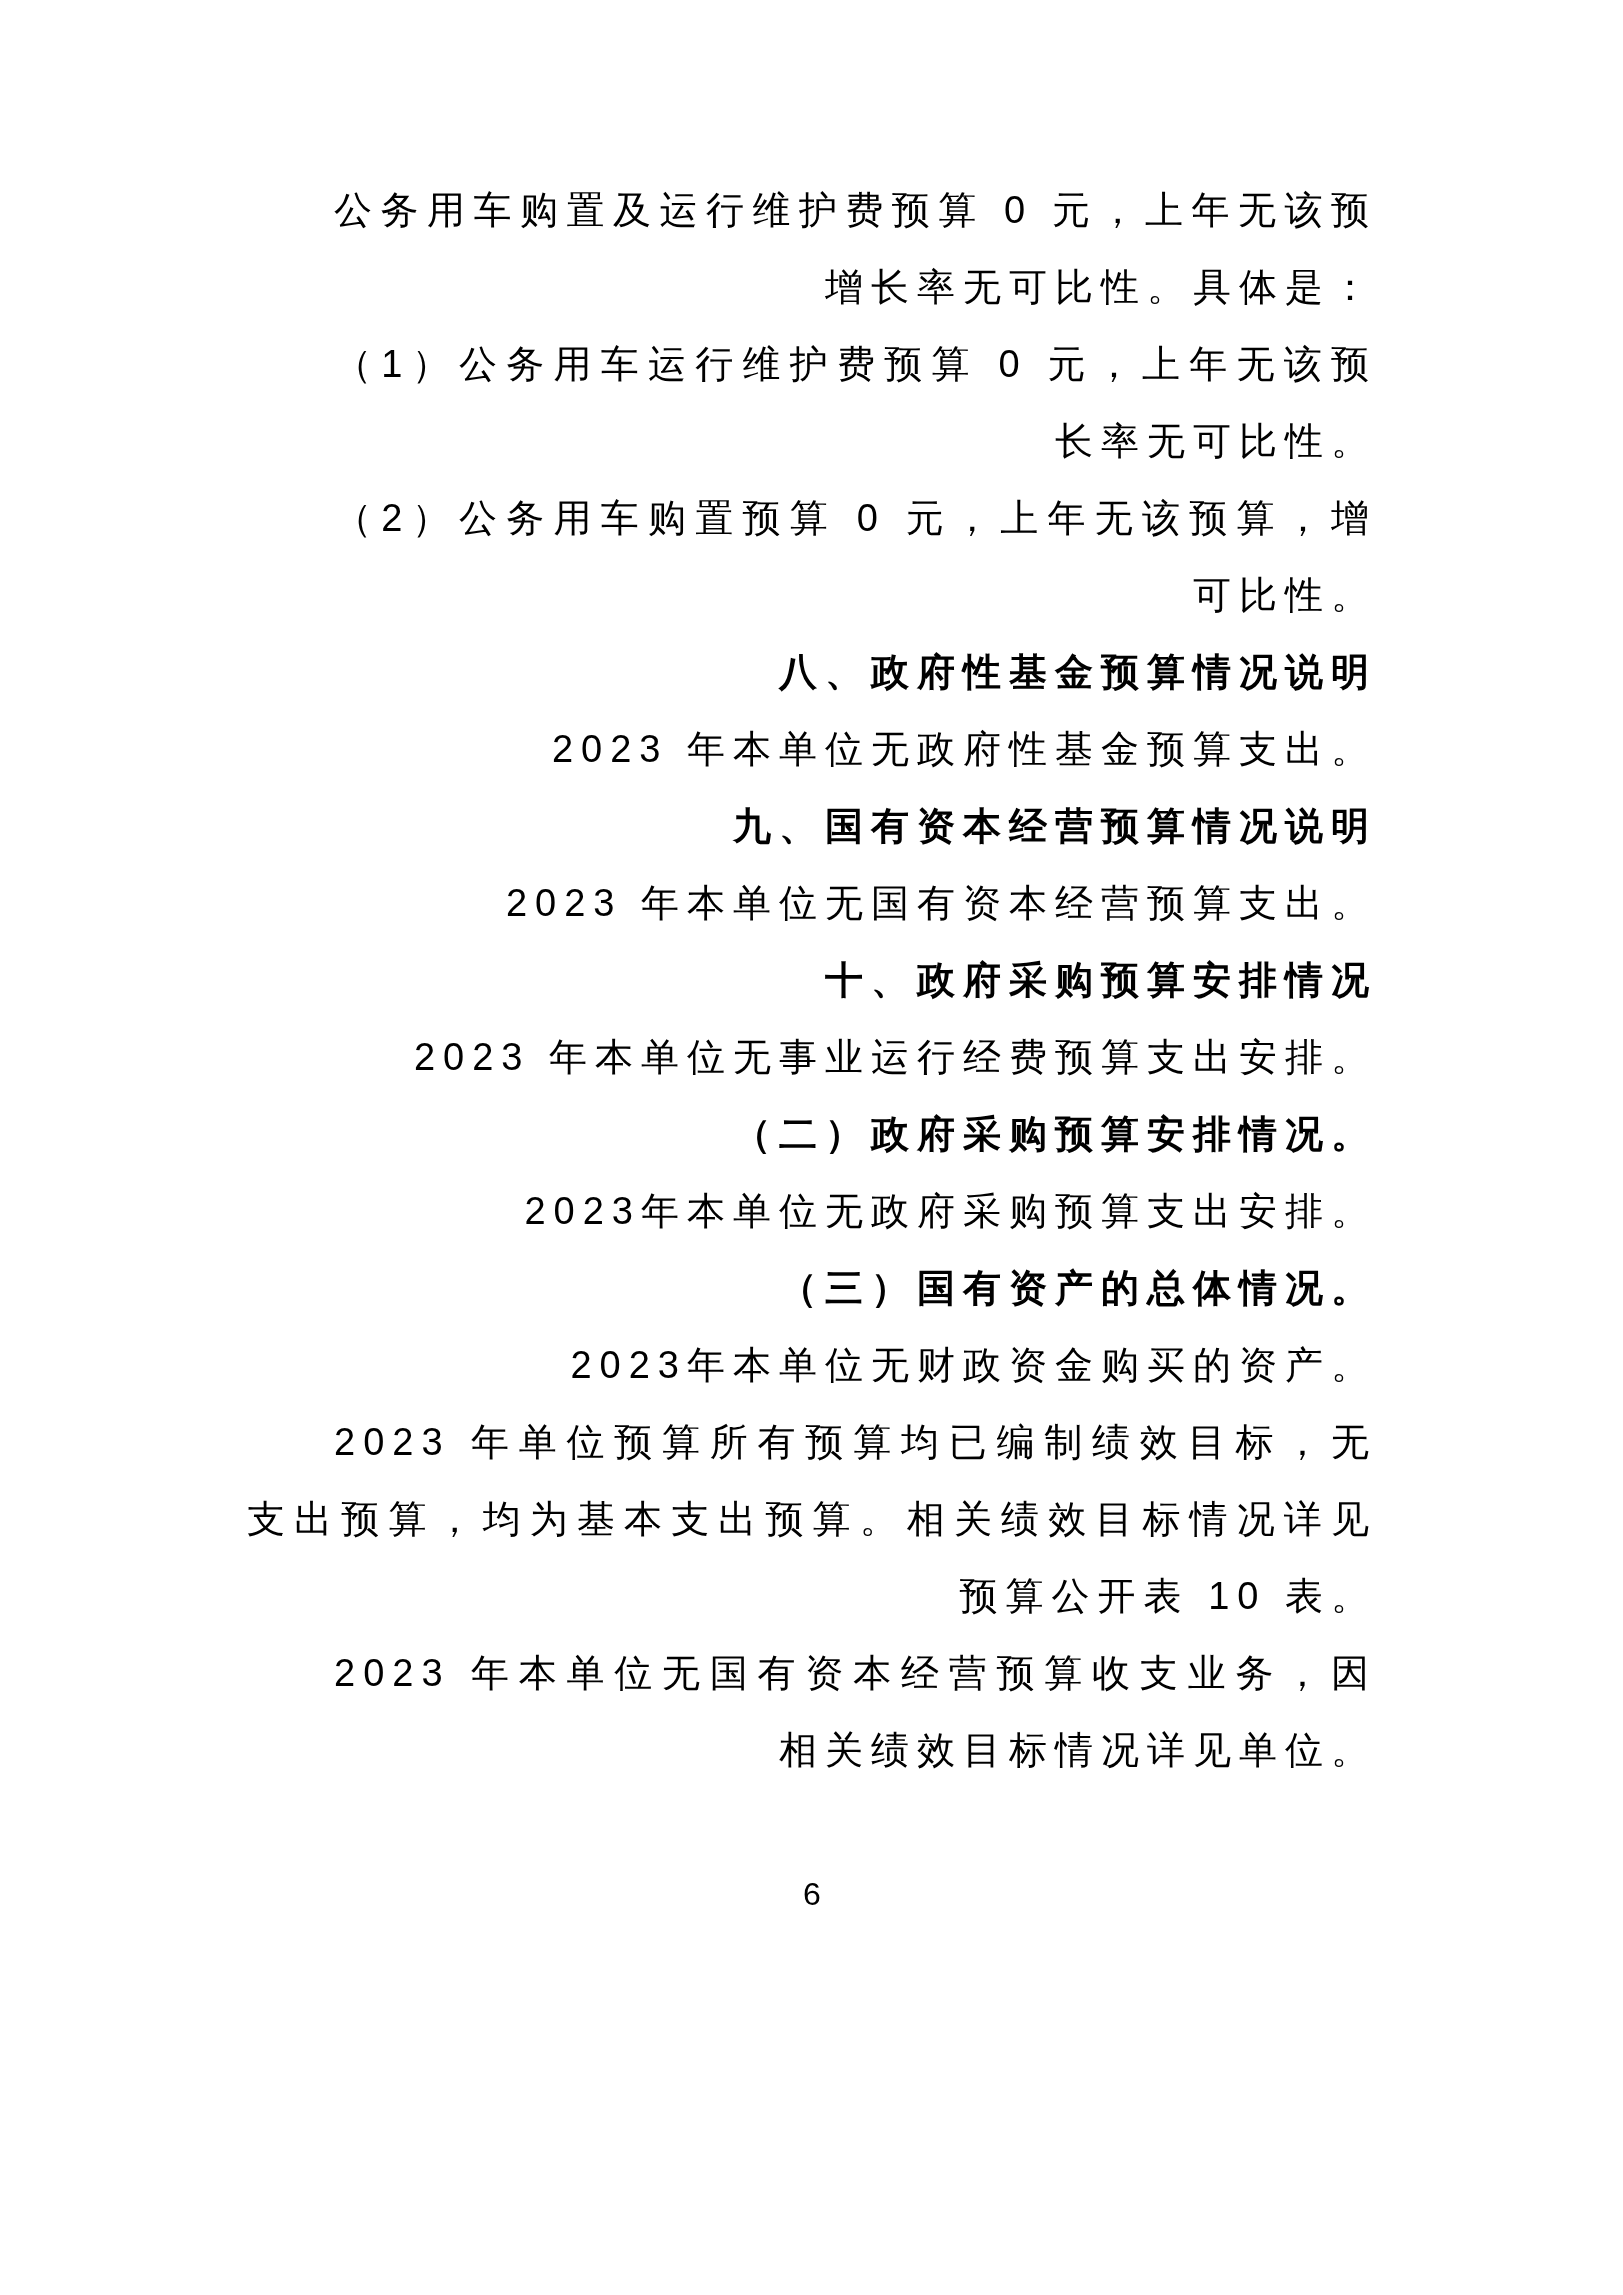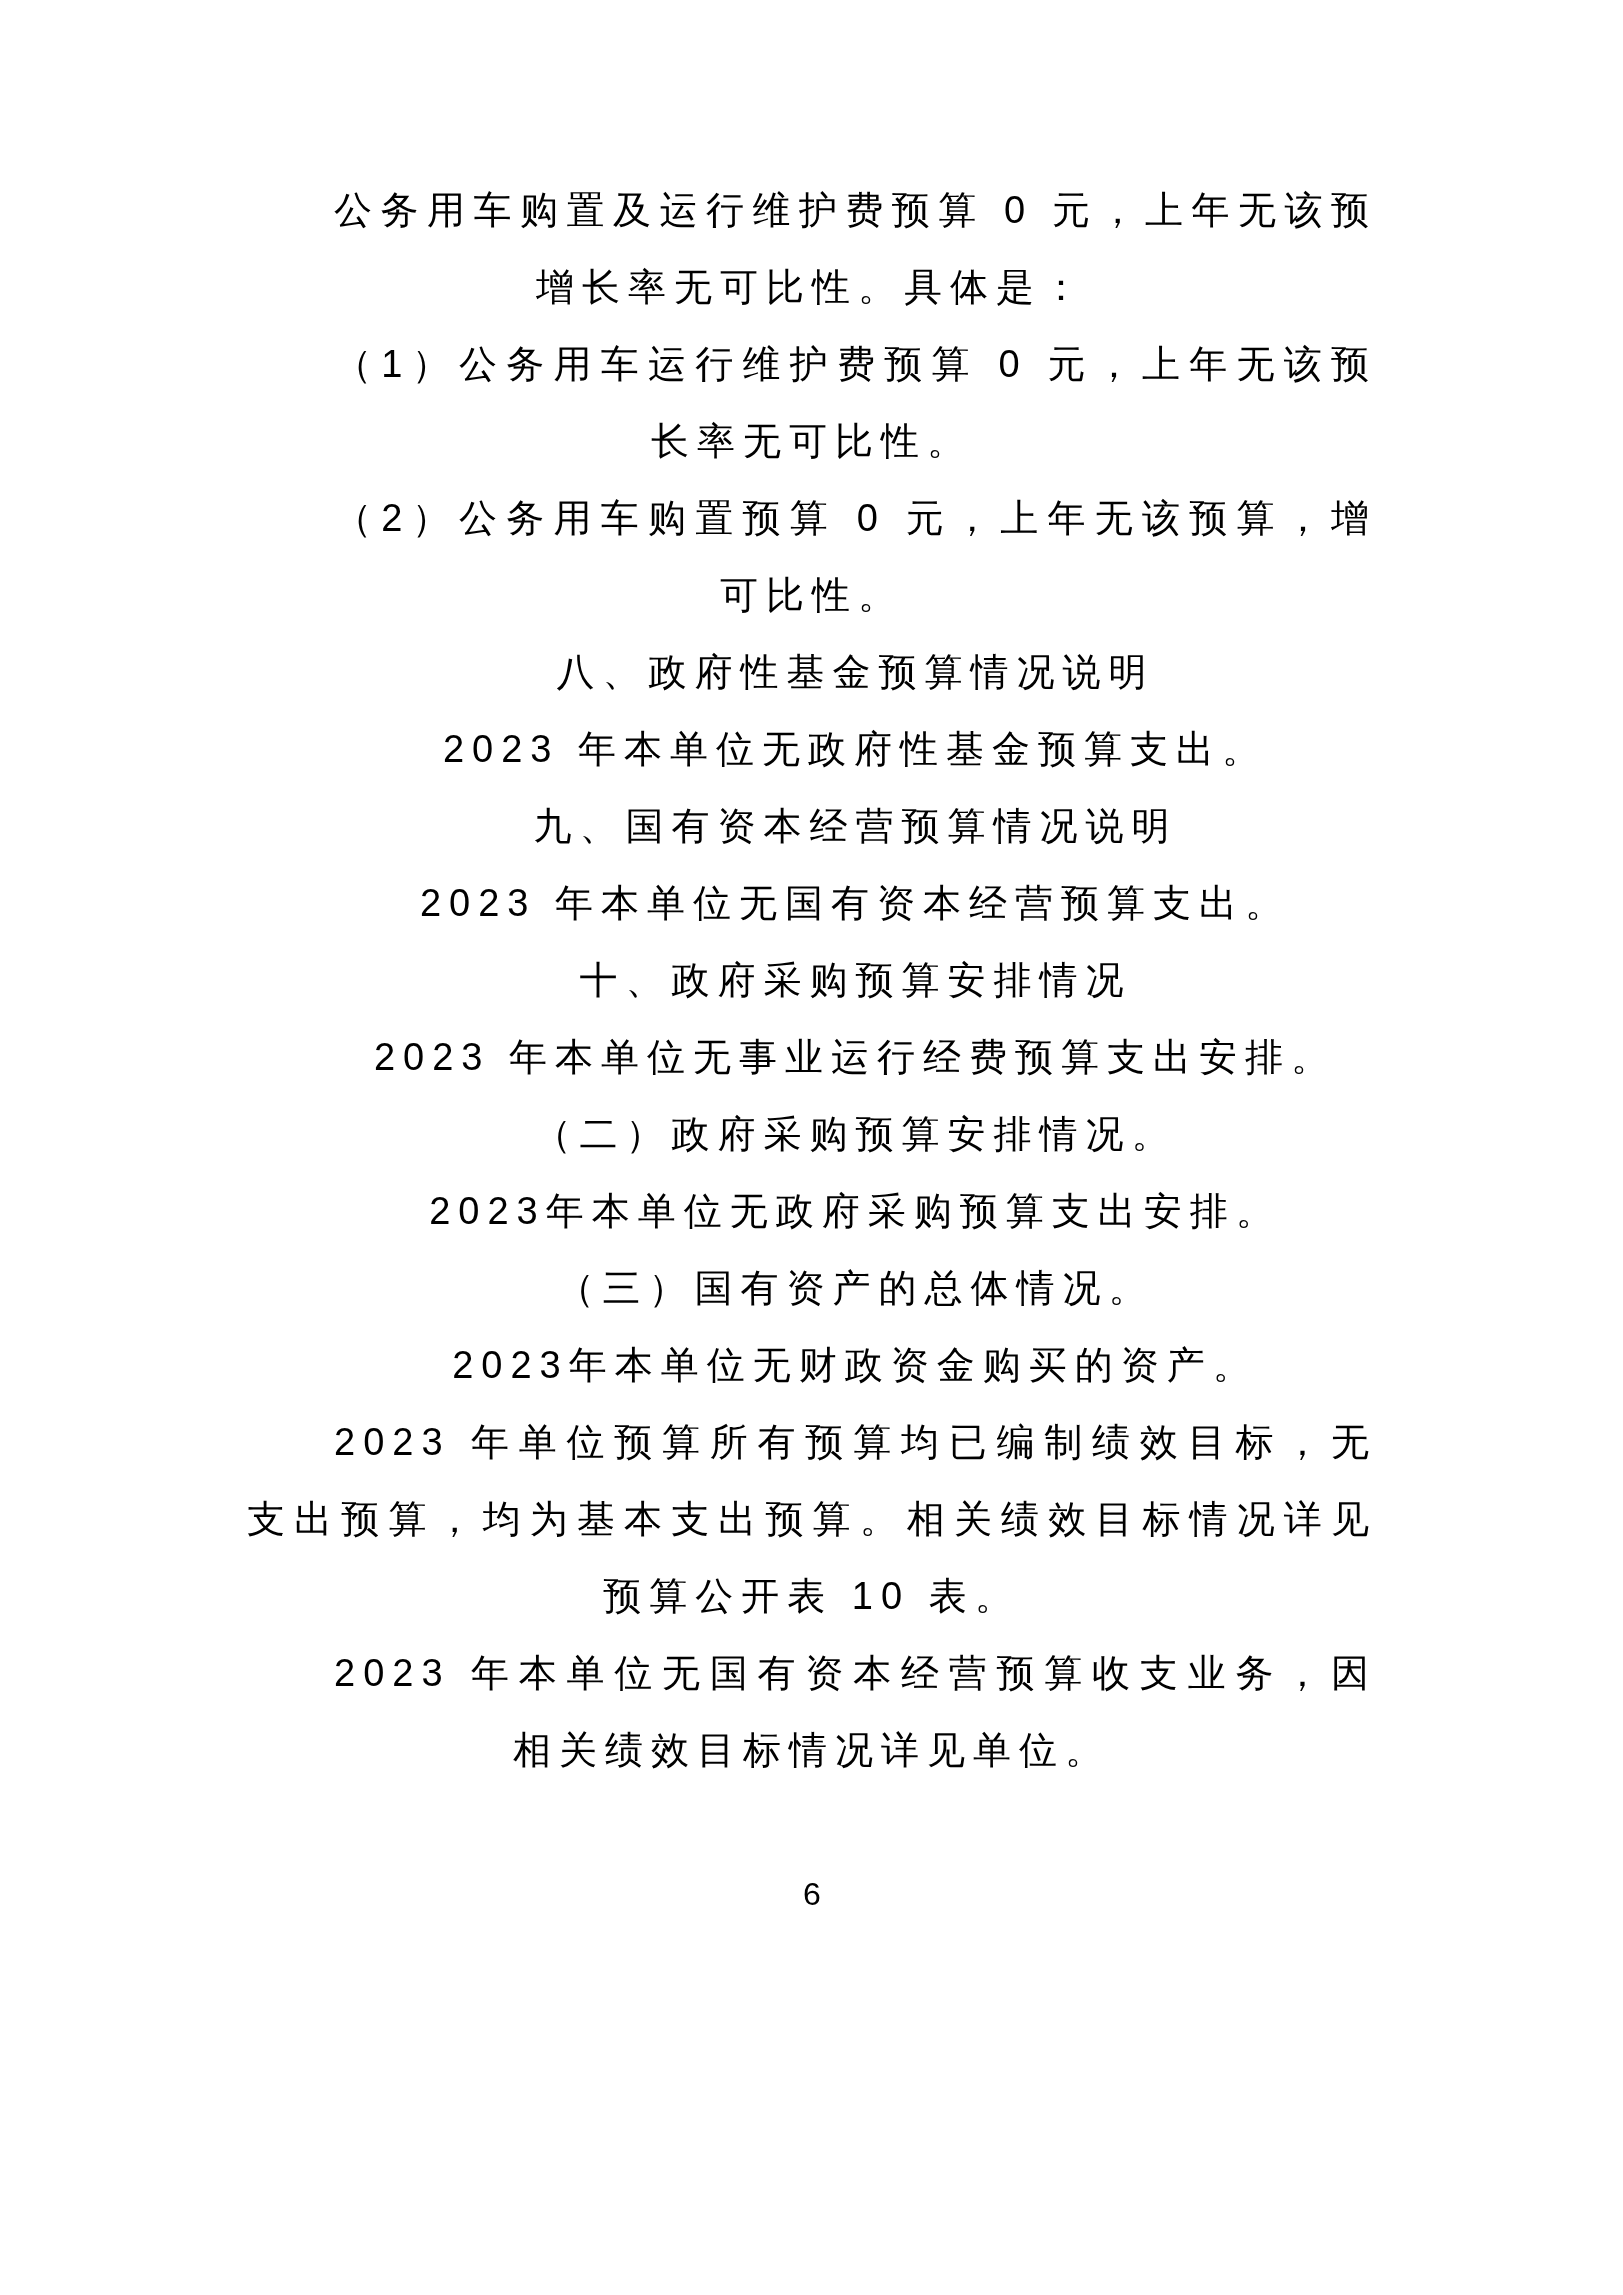--- a/index.html
+++ b/index.html
@@ -21,27 +21,27 @@
     top: 172px;
     width: 1130px;
   }
   .ln {
     font-family: "Liberation Sans", sans-serif;
     font-size: 38px;
     line-height: 77px;
     height: 77px;
     letter-spacing: 8px;
     white-space: nowrap;
-    text-align: center;
+    text-align: right;
     color: #000000;
   }
   
   .b { font-weight: 400; }
   
-  .h { font-weight: 400; }
+  .h { font-weight: 700; }
   
   .i { text-indent: 87px; }
   
   .j {
     white-space: normal;
     text-align: justify;
     text-align-last: justify;
     overflow: hidden;
   }
   .pageno {

